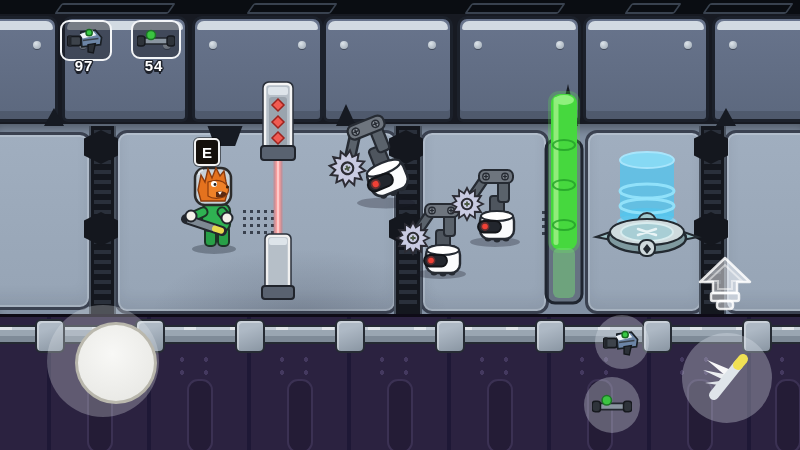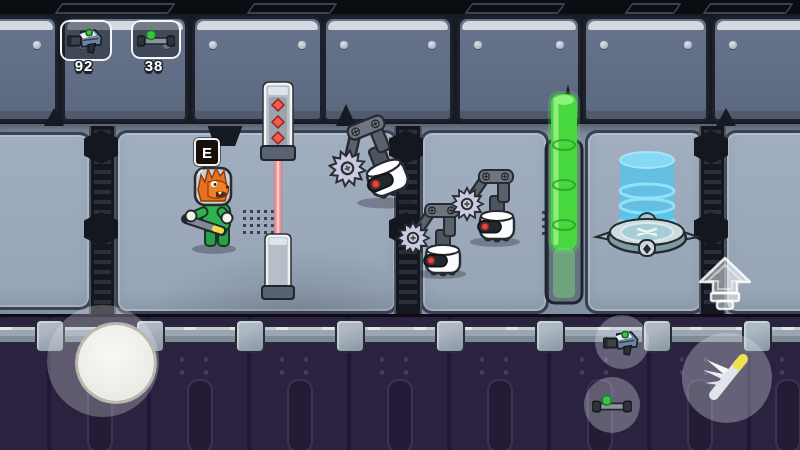--- a/index.html
+++ b/index.html
@@ -296,27 +296,27 @@
 
   <div class="abs ekey" style="left:194px;top:138px;">
     <span>E</span>
   </div>
 
   <div class="abs slot" style="left:60px;top:20px;">
     <svg width="38" height="27" viewBox="0 0 36 26">
         <use href="#blaster"></use>
       </svg>
   </div>
-  <div class="abs count" style="left:54px;top:57px;">92</div>
+  <div class="abs count" style="left:54px;top:57px;">97</div>
   <div class="abs slot" style="left:131px;top:20px;width:46px;height:35px;">
     <svg width="38" height="22" viewBox="0 0 38 22">
         <use href="#board"></use>
       </svg>
   </div>
-  <div class="abs count" style="left:124px;top:57px;">38</div>
+  <div class="abs count" style="left:124px;top:57px;">54</div>
 
   <div class="abs joy-base"></div>
   <div class="abs joy-knob"></div>
 
   <svg class="abs" style="left:694px;top:256px;" width="62" height="60" viewBox="0 0 62 60">
     <g fill="rgba(250,252,255,.5)" stroke="rgba(255,255,255,.85)" stroke-width="2.5" stroke-linejoin="round">
       <polygon points="31,2 56,26 43,26 43,37 19,37 19,26 6,26"></polygon>
       <rect x="17" y="37" width="28" height="8" rx="2"></rect>
       <rect x="23" y="45" width="16" height="8" rx="3"></rect>
     </g>

